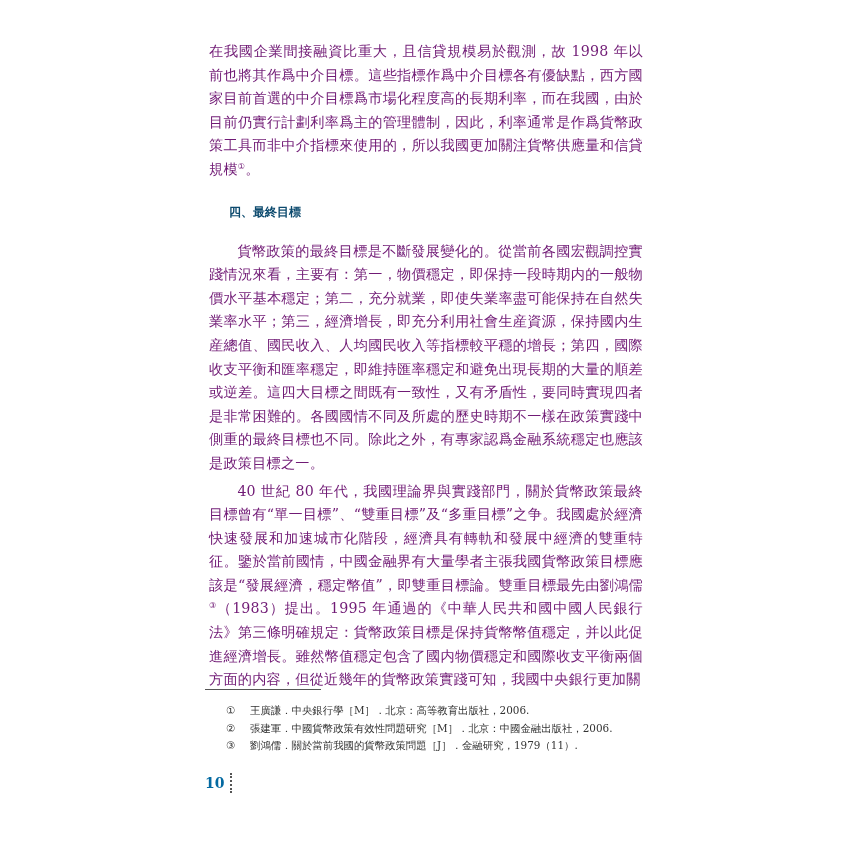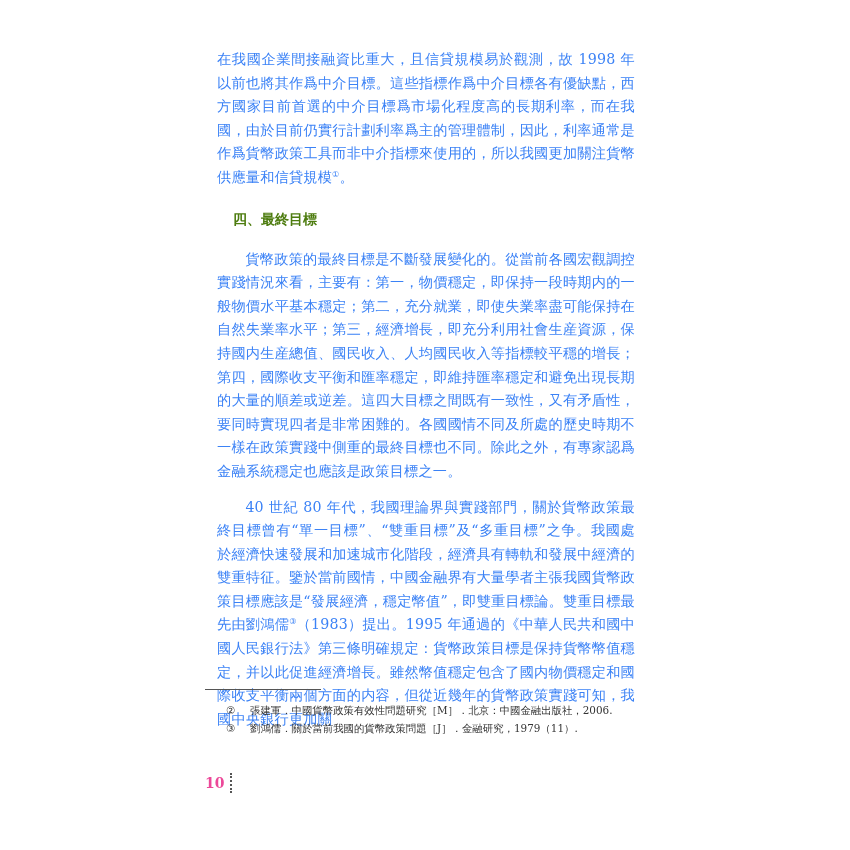--- a/index.html
+++ b/index.html
@@ -2,53 +2,54 @@
 <html><head>
 <meta charset="utf-8">
 <style>
   html, body { margin: 0; padding: 0; }
   body {
     width: 850px; height: 850px; background: #ffffff; position: relative; overflow: hidden;
     font-family: "DejaVu Serif", "Liberation Serif", serif; color: #1e1e1e;
   }
   .page { position: absolute; left: 205px; top: 36px; width: 442px; }
   .para {
-    font-size: 14.2px; line-height: 23.6px; margin: 12px; text-align: justify;
-    text-indent: 2em; letter-spacing: 0.2px; color: #3b82f6;
+    font-size: 14.2px; line-height: 23.6px; margin: 4px; text-align: justify;
+    text-indent: 2em; letter-spacing: 0.2px; color: #701a75;
   }
   .para.noindent { text-indent: 0; }
   .heading {
-    font-family: Liberation Mono, monospace; font-weight: bold;
-    font-size: 14px; line-height: 24px; margin: 18px 0 16px 0; padding-left: 2em; color: #4d7c0f;
+    font-family: Liberation Sans, sans-serif; font-weight: bold;
+    font-size: 12px; line-height: 24px; margin: 18px 0 16px 0; padding-left: 2em; color: #0c4a6e;
   }
   sup.fn { font-size: 8px; vertical-align: 5px; line-height: 0; }
   .rule { position: absolute; left: 205px; top: 689px; width: 116px; height: 1px; background: #555; }
   .footnotes { position: absolute; left: 226px; top: 702px; width: 430px; }
   .fn-row { font-size: 10.4px; line-height: 17.5px; color: #333; white-space: nowrap; }
   .fn-num { display: inline-block; width: 24px; }
   .footer { position: absolute; left: 205px; top: 771px; height: 24px; display: flex; align-items: center; }
-  .page-num { font-size: 14px; font-weight: bold; color: #ec4899; margin-right: 6px; }
+  .page-num { font-size: 14px; font-weight: bold; color: #0369a1; margin-right: 6px; }
   .footer-sep { width: 0; height: 20px; border-left: 2px dotted #555; margin-right: 6px; }
   .running-title { font-family: "DejaVu Sans", "Liberation Sans", sans-serif; font-size: 11.6px; color: #333; }
 </style>
 </head>
 <body>
 
 <div class="page">
   <p class="para noindent"><span>在我國企業間接融資比重大，且信貸規模易於觀測，故 1998 年以前也將其作爲中介目標。這些指標作爲中介目標各有優缺點，西方國家目前首選的中介目標爲市場化程度高的長期利率，而在我國，由於目前仍實行計劃利率爲主的管理體制，因此，利率通常是作爲貨幣政策工具而非中介指標來使用的，所以我國更加關注貨幣供應量和信貸規模</span><sup class="fn">①</sup><span>。</span></p>
 
   <div class="heading">四、最終目標</div>
 
   <p class="para"><span>貨幣政策的最終目標是不斷發展變化的。從當前各國宏觀調控實踐情況來看，主要有：第一，物價穩定，即保持一段時期内的一般物價水平基本穩定；第二，充分就業，即使失業率盡可能保持在自然失業率水平；第三，經濟增長，即充分利用社會生産資源，保持國内生産總值、國民收入、人均國民收入等指標較平穩的增長；第四，國際收支平衡和匯率穩定，即維持匯率穩定和避免出現長期的大量的順差或逆差。這四大目標之間既有一致性，又有矛盾性，要同時實現四者是非常困難的。各國國情不同及所處的歷史時期不一樣在政策實踐中側重的最終目標也不同。除此之外，有專家認爲金融系統穩定也應該是政策目標之一。</span></p>
   <p class="para"><span>40 世紀 80 年代，我國理論界與實踐部門，關於貨幣政策最終目標曾有“單一目標”、“雙重目標”及“多重目標”之争。我國處於經濟快速發展和加速城市化階段，經濟具有轉軌和發展中經濟的雙重特征。鑒於當前國情，中國金融界有大量學者主張我國貨幣政策目標應該是“發展經濟，穩定幣值”，即雙重目標論。雙重目標最先由劉鴻儒</span><sup class="fn">③</sup><span>（1983）提出。1995 年通過的《中華人民共和國中國人民銀行法》第三條明確規定：貨幣政策目標是保持貨幣幣值穩定，并以此促進經濟增長。雖然幣值穩定包含了國内物價穩定和國際收支平衡兩個方面的内容，但從近幾年的貨幣政策實踐可知，我國中央銀行更加關</span></p>
 </div>
 
 <div class="rule"></div>
 
 <div class="footnotes">
+  <div class="fn-row"><span class="fn-num">①</span><span>王廣謙．中央銀行學［M］．北京：高等教育出版社，2006.</span></div>
   <div class="fn-row"><span class="fn-num">②</span><span>張建軍．中國貨幣政策有效性問題研究［M］．北京：中國金融出版社，2006.</span></div>
   <div class="fn-row"><span class="fn-num">③</span><span>劉鴻儒．關於當前我國的貨幣政策問題［J］．金融研究，1979（11）.</span></div>
 </div>
 
 <div class="footer">
   <span class="page-num">10</span>
   <span class="footer-sep"></span>
 </div>
 
 </body></html>

